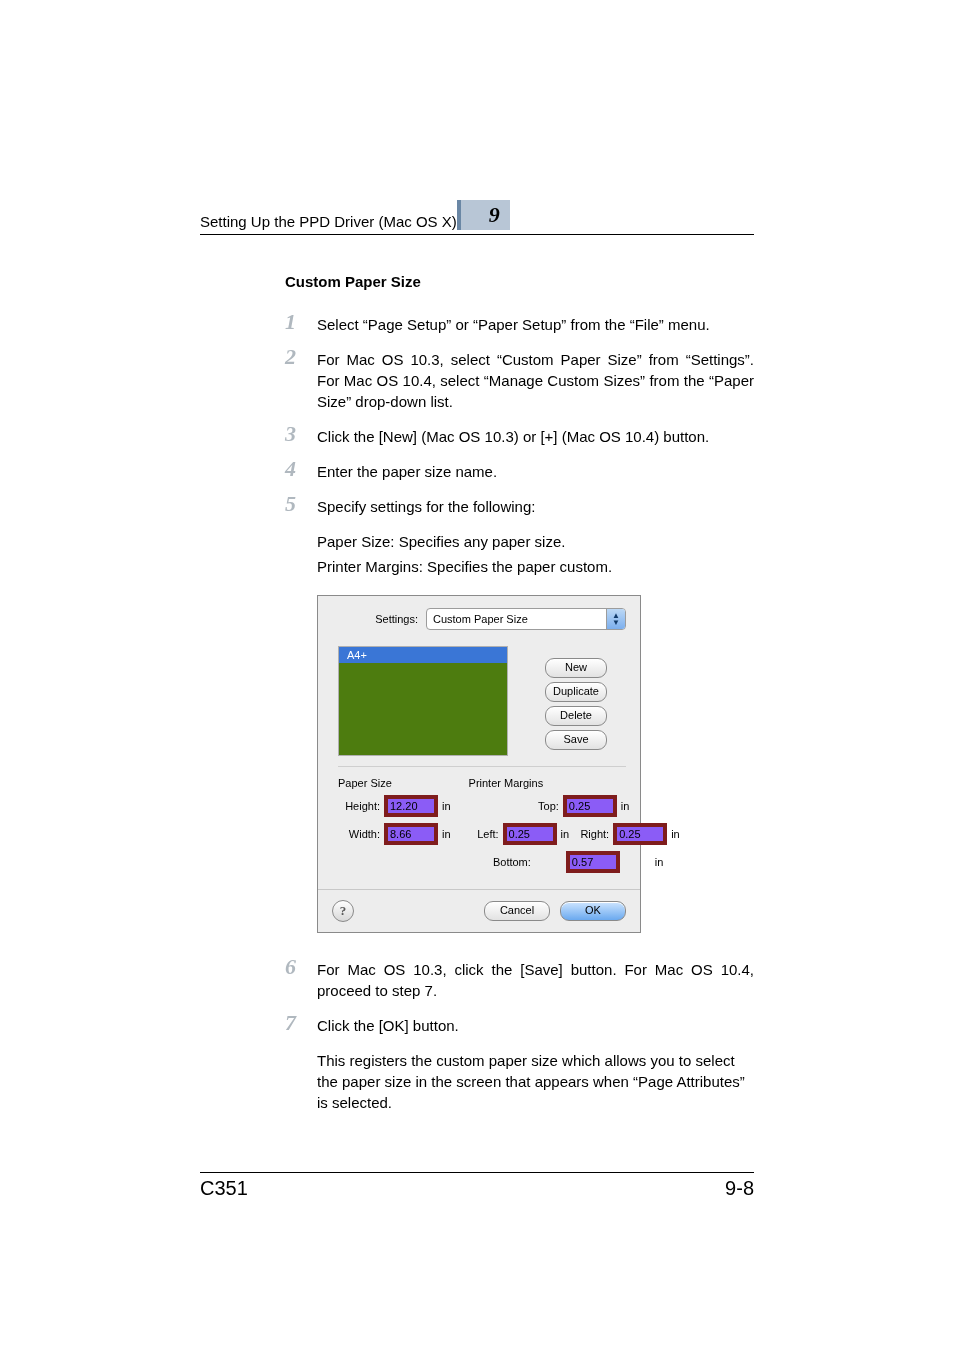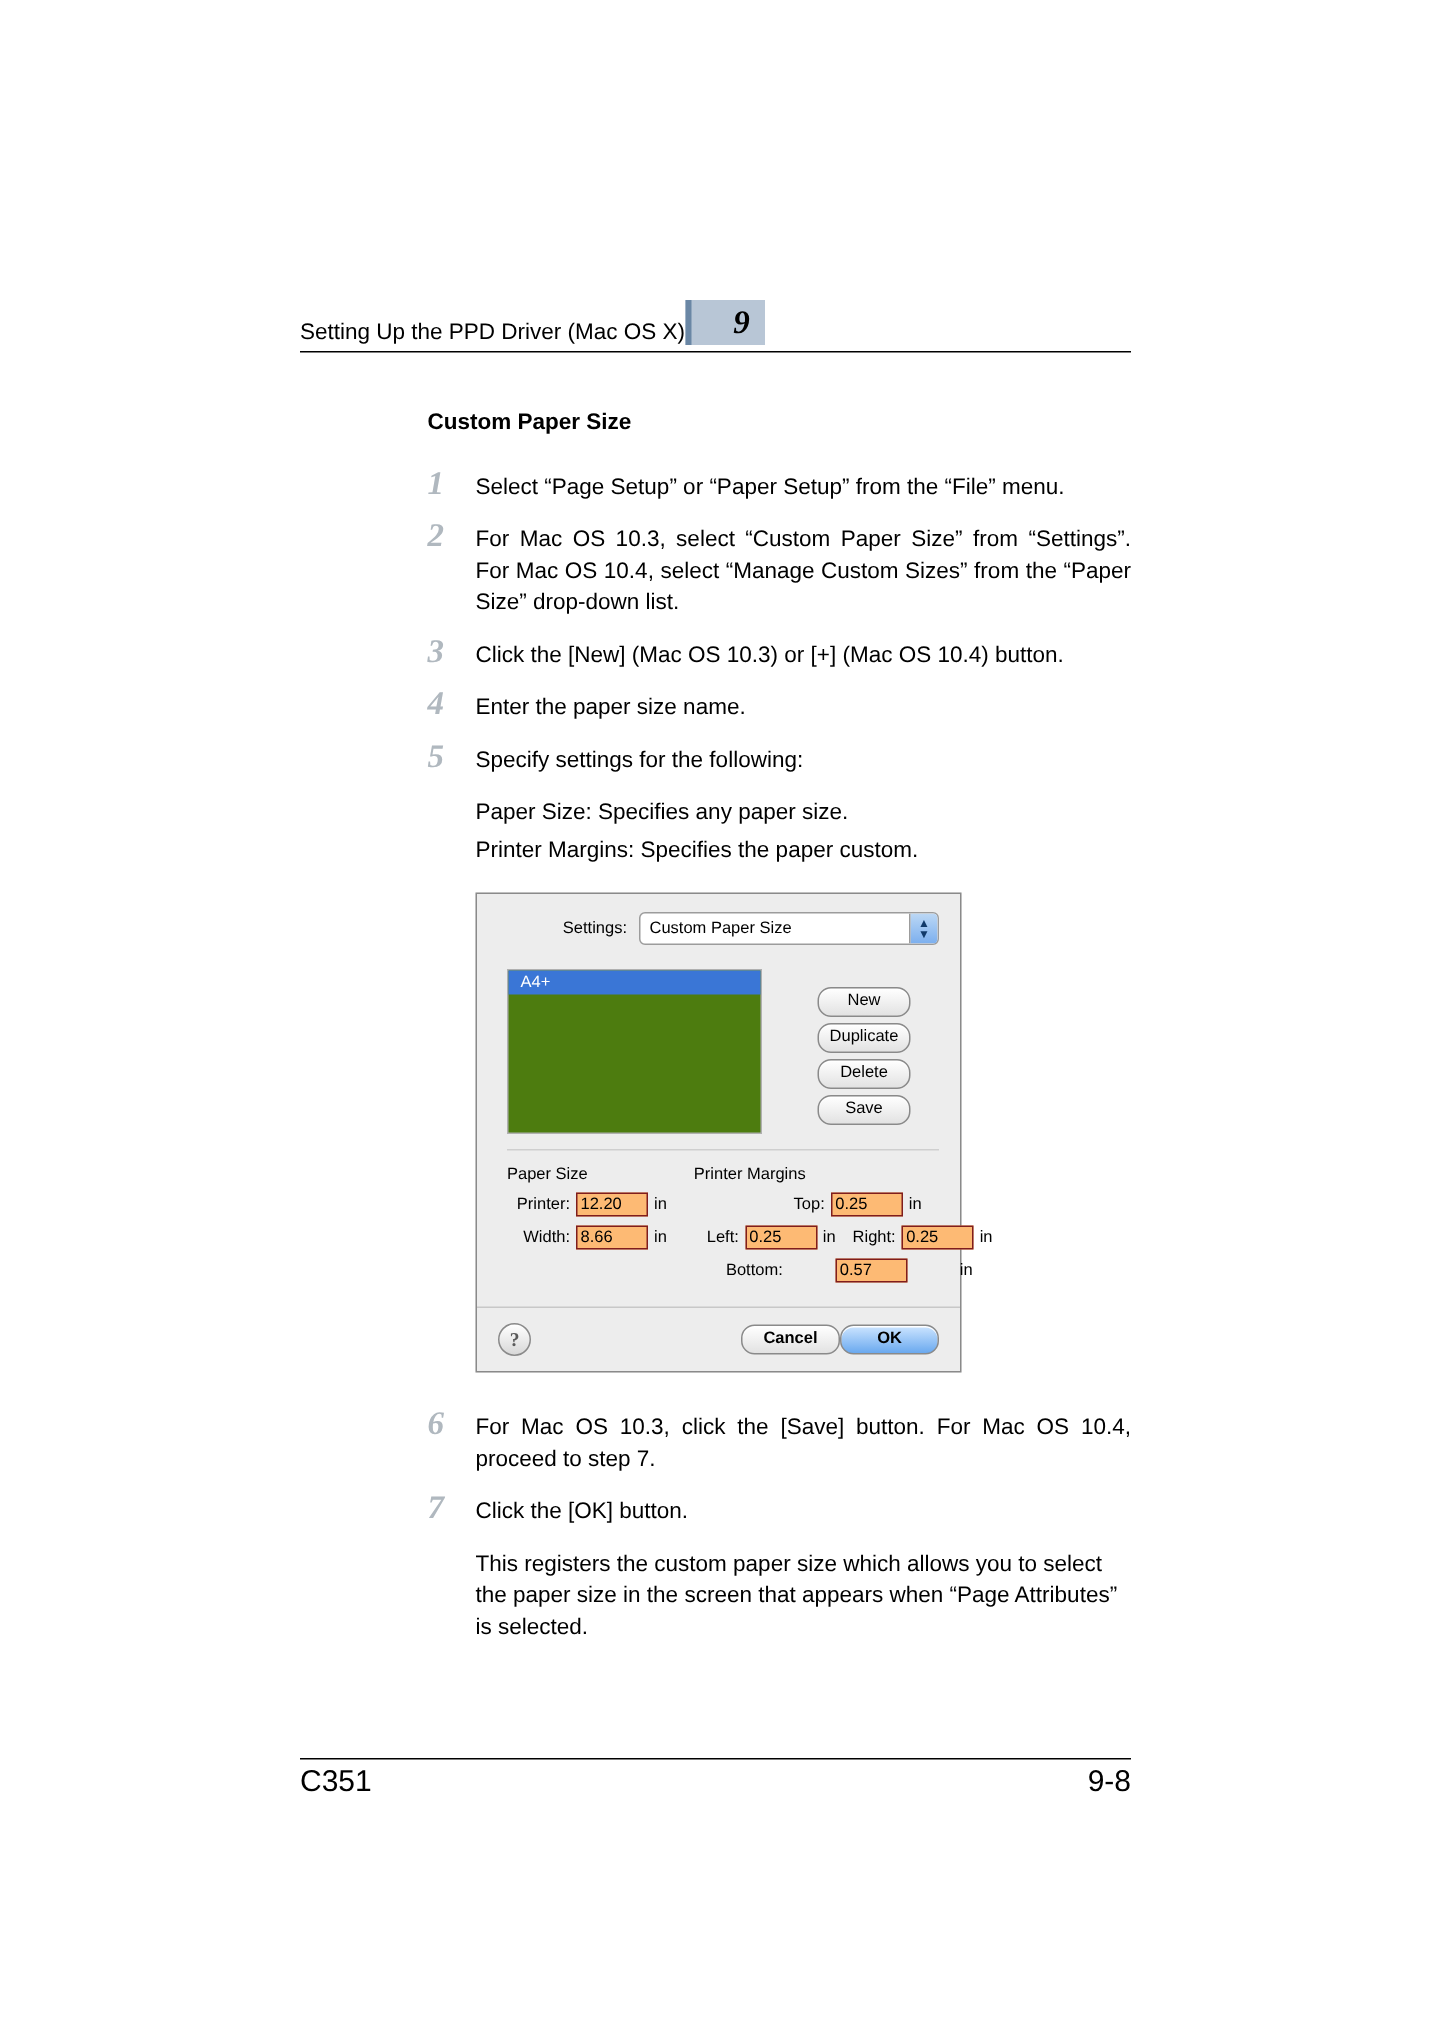--- a/index.html
+++ b/index.html
@@ -198,25 +198,25 @@
     margin-right: 4px;
   }
   .field-row .flbl2 {
     width: 40px;
     text-align: right;
     margin-right: 4px;
   }
   .field-row input {
     width: 42px;
     height: 14px;
-    border: 1px solid #7f1d1d;
+    border: 4px solid #7f1d1d;
     font-family: "Lucida Grande", Arial, sans-serif;
     font-size: 11px;
     padding: 0 2px;
-    background: #fdba74;
+    background: #8b5cf6;
   }
   .field-row .unit {
     margin-left: 4px;
   }
   .footer-row {
     display: flex;
     align-items: center;
     justify-content: space-between;
     border-top: 1px solid #c8c8c8;
     padding: 10px 14px;
@@ -231,22 +231,21 @@
     display: flex;
     align-items: center;
     justify-content: center;
     font-family: Georgia, serif;
     font-weight: bold;
     font-size: 13px;
     color: #5a5a5a;
   }
   .btn-pair {
     display: flex;
-    gap: 0;
-    font-weight: bold;
+    gap: 10px;
   }
   .page-footer {
     position: absolute;
     bottom: 150px;
     left: 200px;
     right: 200px;
     border-top: 1px solid #000;
     padding-top: 4px;
     display: flex;
     justify-content: space-between;
@@ -313,21 +312,21 @@
               <div class="aqua-btn">Save</div>
             </div>
           </div>
 
           <hr class="divider">
 
           <div class="cols">
             <div class="col">
               <div class="col-title">Paper Size</div>
               <div class="field-row">
-                <span class="flbl">Printer:</span>
+                <span class="flbl">Height:</span>
                 <input value="12.20" style="">
                 <span class="unit">in</span>
               </div>
               <div class="field-row">
                 <span class="flbl">Width:</span>
                 <input value="8.66" style="">
                 <span class="unit">in</span>
               </div>
             </div>
             <div class="col">

